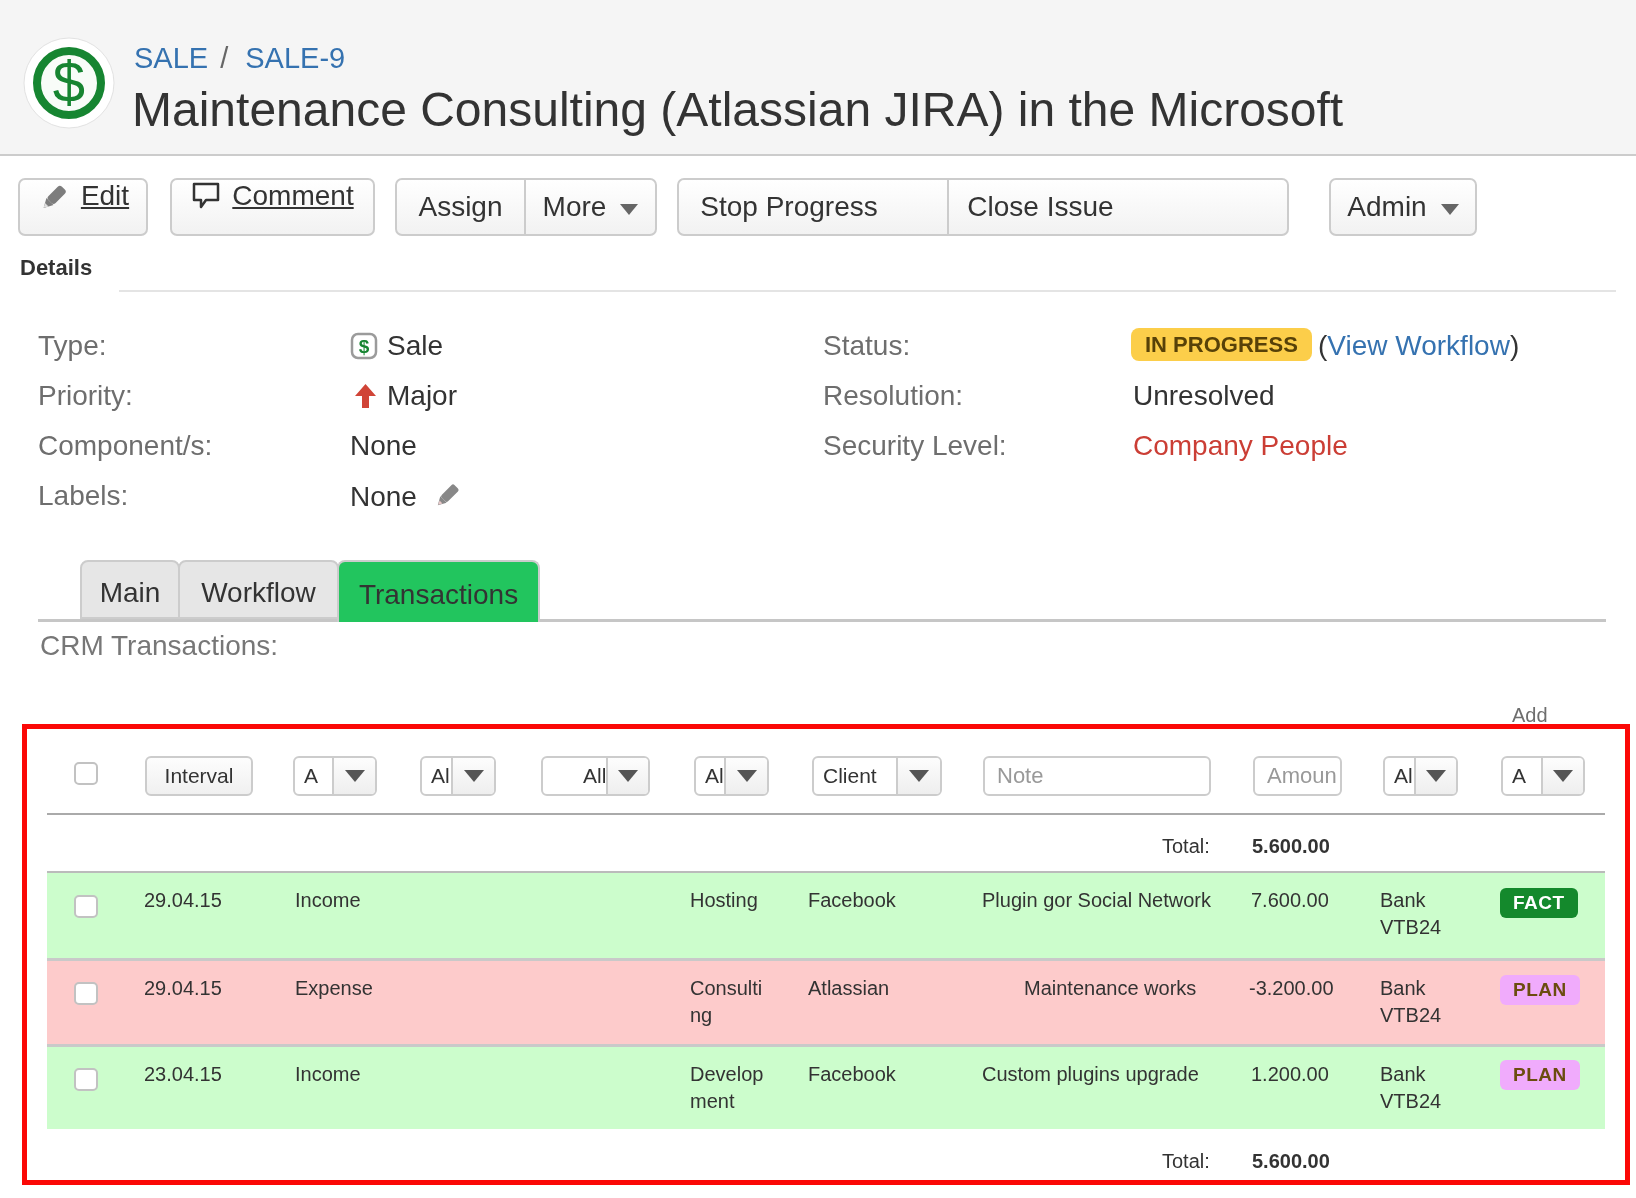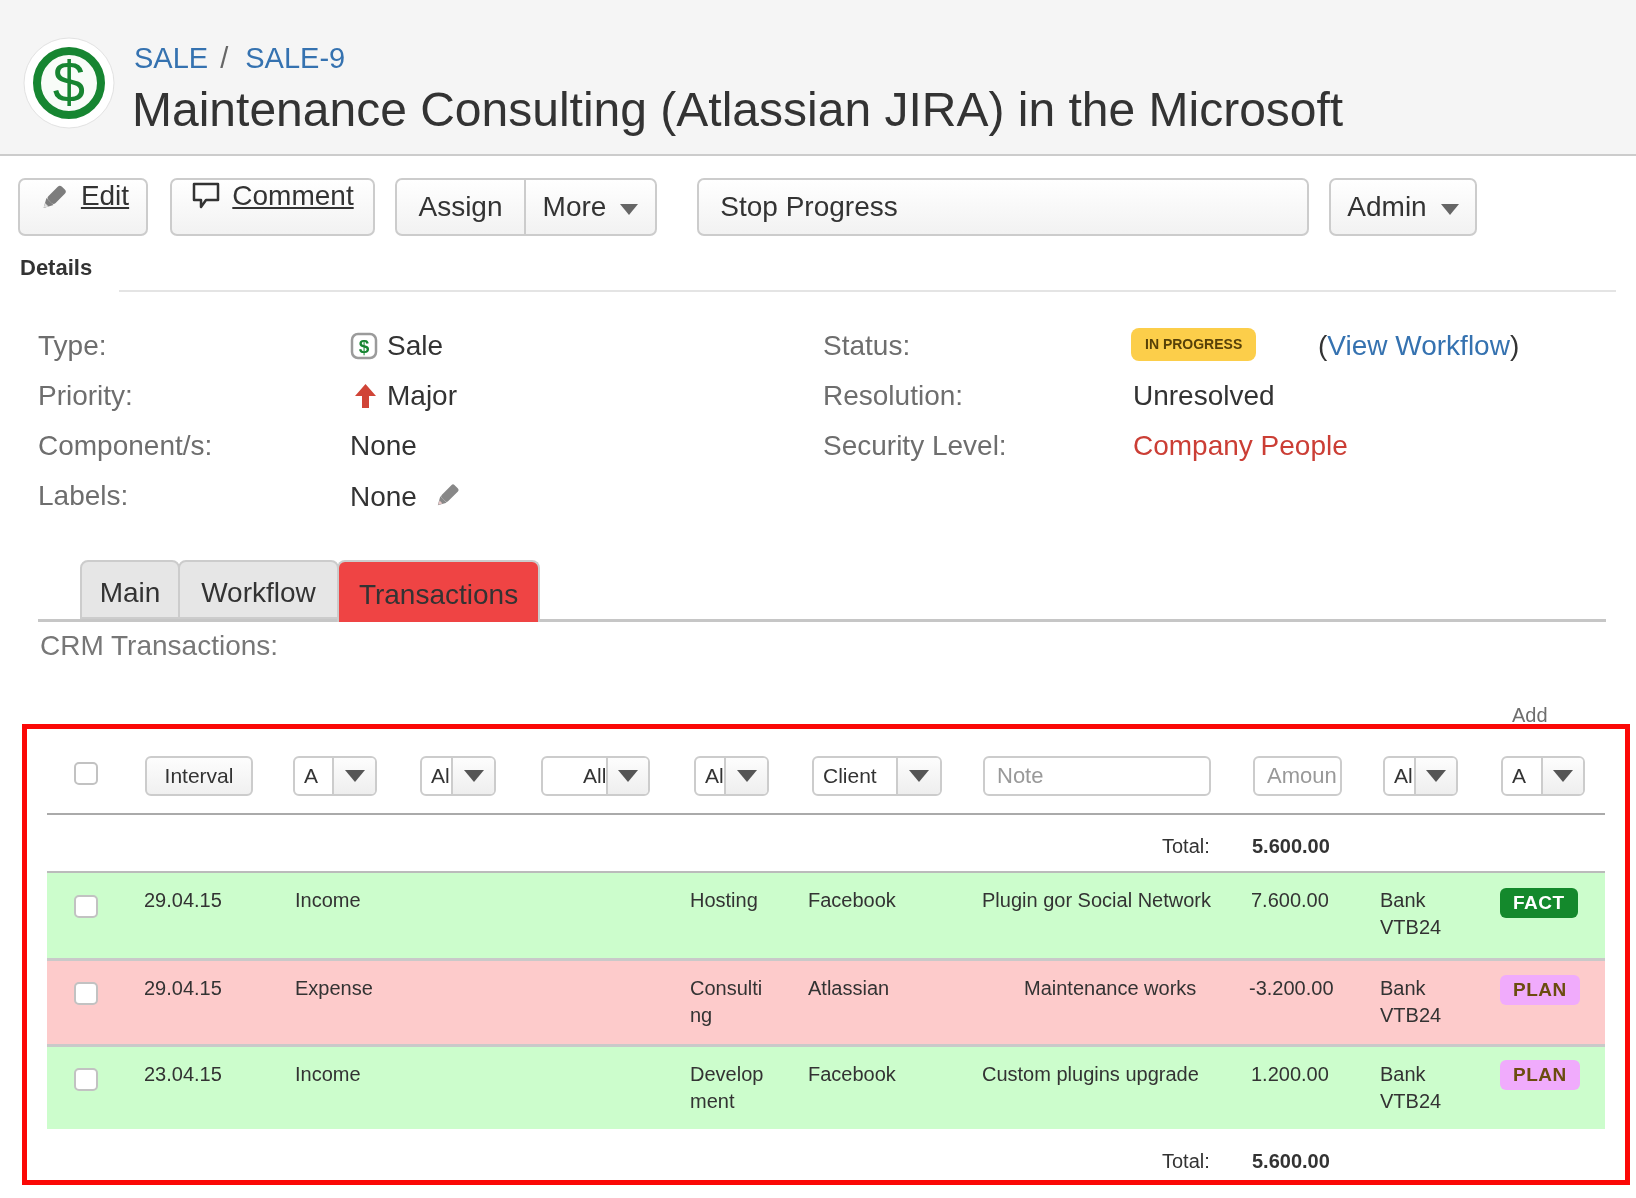--- a/index.html
+++ b/index.html
@@ -21,28 +21,28 @@
 .btngroup .gbtn { display:flex; align-items:center; justify-content:center; height:100%; }
 .btngroup .gbtn + .gbtn { border-left:2px solid #ccc; }
 .tri { display:inline-block; width:0; height:0; border-left:9px solid transparent; border-right:9px solid transparent; border-top:11px solid #666; margin-left:14px; margin-top:4px; }
 
 
 #details-h { position:absolute; left:20px; top:255px; font-size:22px; font-weight:bold; color:#333; }
 #details-rule { position:absolute; left:119px; top:290px; width:1497px; height:2px; background:#e4e4e4; }
 .dlabel { position:absolute; font-size:28px; color:#6e6e6e; }
 .dval { position:absolute; font-size:28px; color:#333; }
 
-#statusbadge { position:absolute; left:1131px; top:328px; height:33px; line-height:33px; padding:0 14px; background:#fcce4a; border-radius:8px; font-size:14px; font-weight:bold; color:#574108; }
+#statusbadge { position:absolute; left:1131px; top:328px; height:33px; line-height:33px; padding:0 14px; background:#fcce4a; border-radius:8px; font-size:22px; font-weight:bold; color:#574108; }
 .link { color:#3572b0; text-decoration:none; }
 
 
 #tabs { position:absolute; left:38px; top:560px; width:1568px; height:62px; }
 #tabs .strip { position:absolute; left:0; bottom:0; width:100%; height:3px; background:#c6c6c6; }
 .tab { position:absolute; top:0; height:59px; border:2px solid #ccc; border-radius:8px 8px 0 0; background:#e6e6e6; font-size:28px; color:#333; display:flex; align-items:center; justify-content:center; padding-top:6px; }
-.tab.active { background:#ef4444; border-bottom:none; z-index:2; height:62px; position:absolute; }
+.tab.active { background:#22c55e; border-bottom:none; z-index:2; height:62px; position:absolute; }
 
 #crm { position:absolute; left:40px; top:630px; font-size:28px; color:#777; }
 #add { position:absolute; left:1512px; top:704px; font-size:20px; color:#6e6e6e; }
 
 
 #redbox { position:absolute; left:22px; top:724px; width:1608px; height:461px; border:5px solid #fb0806; background:#fff; }
 
 
 .cb { position:absolute; width:24px; height:23px; background:#fff; border:2px solid #c2c2c2; border-radius:5px; }
 #intervalbtn { position:absolute; left:145px; top:756px; width:108px; height:40px; border:2px solid #ccc; border-radius:6px; background:linear-gradient(to bottom,#fdfdfd,#f0f0f0); font-size:21px; color:#333; display:flex; align-items:center; justify-content:center; }
@@ -93,22 +93,23 @@
 <div class="btn" style="left:170px; width:205px;">
   <svg width="30" height="30" viewBox="0 0 30 30" style="margin-right:11px;">
     <path d="M3 4 h24 v16 h-12 l-5 7 l0 -7 h-7 z" fill="none" stroke="#333" stroke-width="2.5" stroke-linejoin="round"></path>
   </svg>
   <span>Comment</span>
 </div>
 <div class="btngroup" style="left:395px; width:262px;">
   <div class="gbtn" style="width:127px;">Assign</div>
   <div class="gbtn" style="width:131px;">More<span class="tri"></span></div>
 </div>
-<div class="btngroup" style="left:697px; width:612px;gap:48px;">
+<div class="btngroup" style="left:677px; width:612px;gap:48px;">
   <div class="gbtn" style="width:220px;">Stop Progress</div>
+  <div class="gbtn" style="width:168px; padding-left:17px;">Close Issue</div>
 </div>
 <div class="btngroup" style="left:1329px; width:148px;">
   <div class="gbtn" style="width:144px;">Admin<span class="tri"></span></div>
 </div>
 
 <div id="details-h">Details</div>
 <div id="details-rule"></div>
 
 <div class="dlabel" style="left:38px; top:330px;">Type:</div>
 <div class="dval" style="left:350px; top:330px;">

